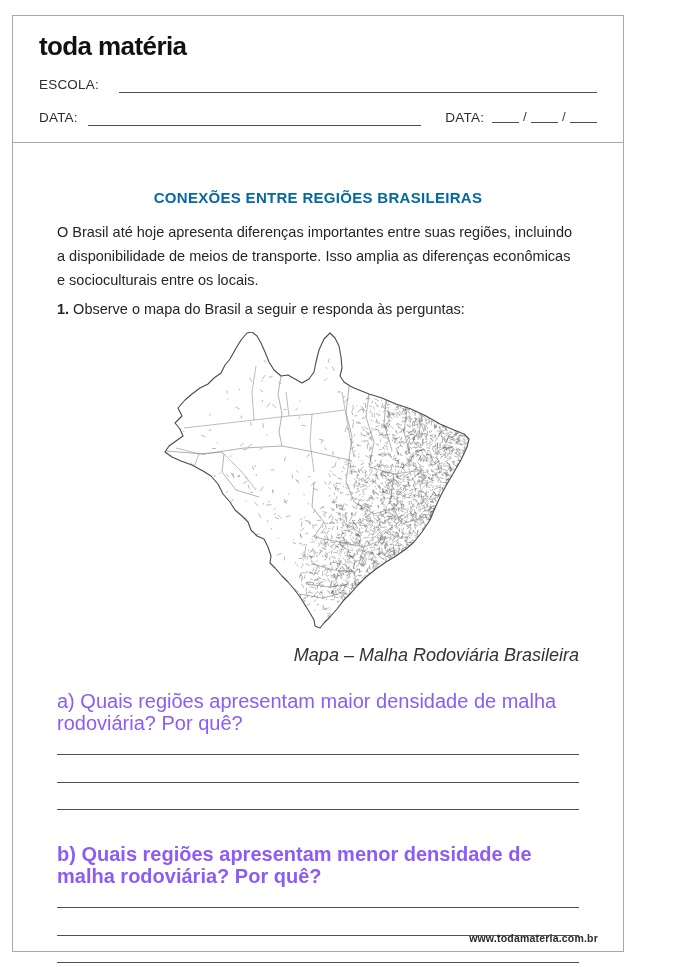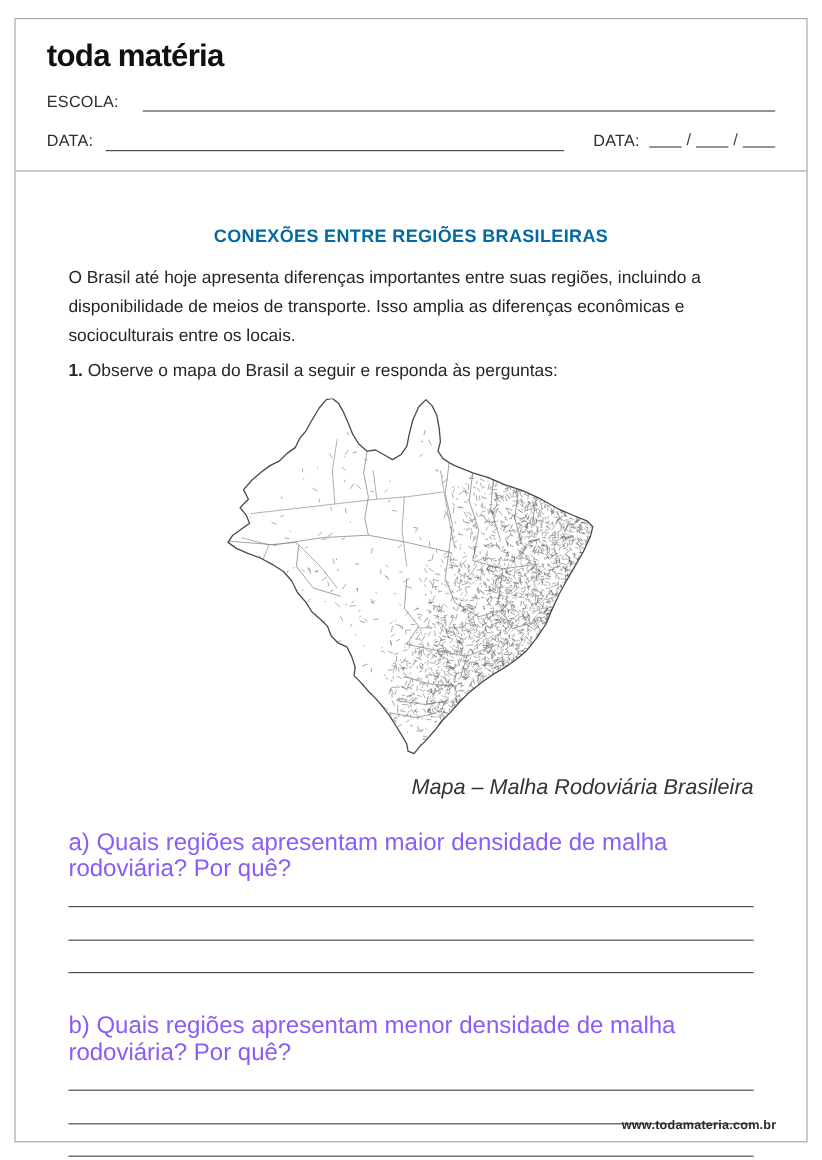--- a/index.html
+++ b/index.html
@@ -2,21 +2,21 @@
 <html><head>
 <meta charset="utf-8">
 <style>
   html,body{margin:0;padding:0;}
   body{
     width:685px;height:967px;background:#ffffff;position:relative;
     font-family:"Liberation Sans",sans-serif;color:#222;
     -webkit-font-smoothing:antialiased;
   }
   .page{
-    position:absolute;left:12px;top:15px;width:661px;height:937px;
+    position:absolute;left:12px;top:15px;width:612px;height:937px;
     box-sizing:border-box;border:1.5px solid #a8a8a8;background:#fff;
   }
   
   .header{
     box-sizing:border-box;height:127px;padding:15px 26px 0;
     border-bottom:1.5px solid #a8a8a8;
   }
   .logo{font-size:26px;font-weight:800;letter-spacing:-0.6px;color:#111;line-height:30px;}
   .field-row{display:flex;align-items:flex-end;font-size:13.5px;letter-spacing:0.2px;color:#2e2e2e;}
   .row-escola{margin-top:15px;gap:10px;}
@@ -29,21 +29,21 @@
   .date-slash{margin:0 4px;line-height:16px;color:#444;}
   
   .content{padding:0 44px;}
   .doc-title{text-align:center;font-weight:700;font-size:15px;letter-spacing:0.3px;margin-top:46px;color:#0369a1;}
   .intro{margin-top:14px;font-size:14.5px;line-height:24px;color:#252525;}
   .q1{margin-top:7px;font-size:14.5px;line-height:20px;color:#252525;}
   .q1 b{font-weight:700;}
   .map-wrap{margin-top:13px;text-align:center;}
   .map-caption{text-align:right;font-style:italic;font-size:18px;margin-top:12px;color:#333;}
   .question{font-size:20px;line-height:22px;color:#8b5cf6;margin-top:24px;}
-  .question.mt-lg{margin-top:33px;}
+  .question.mt-lg{margin-top:33px;font-weight:bold;}
   .answer-line{height:0;border-top:1.5px solid #4f4f4f;margin-top:26.5px;}
   .answer-line:first-child{margin-top:20px;}
   
   .site-footer{
     position:absolute;right:25px;bottom:7px;font-size:10.5px;font-weight:700;
     letter-spacing:0.2px;color:#2b2b2b;
   }
 </style>
 </head>
 <body>

